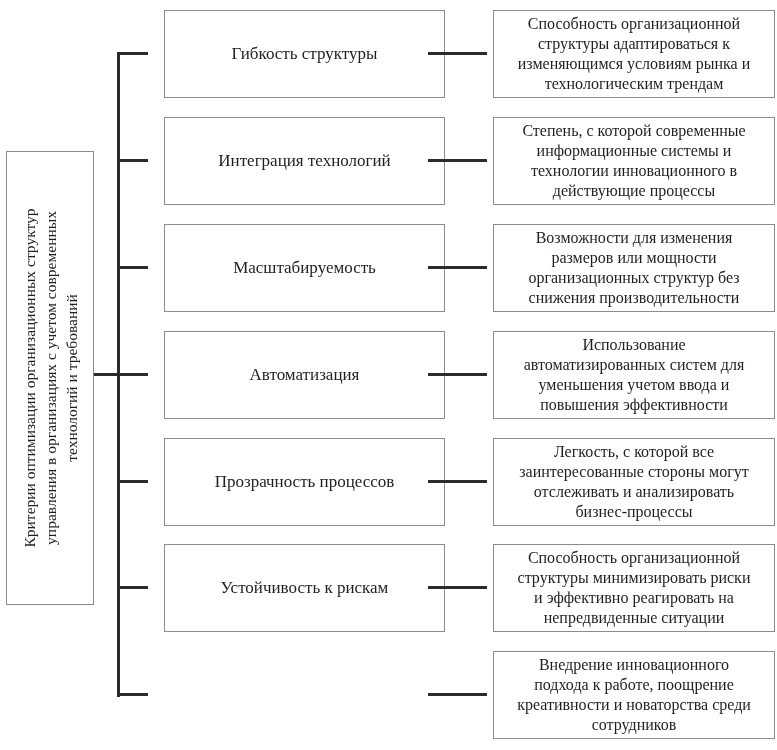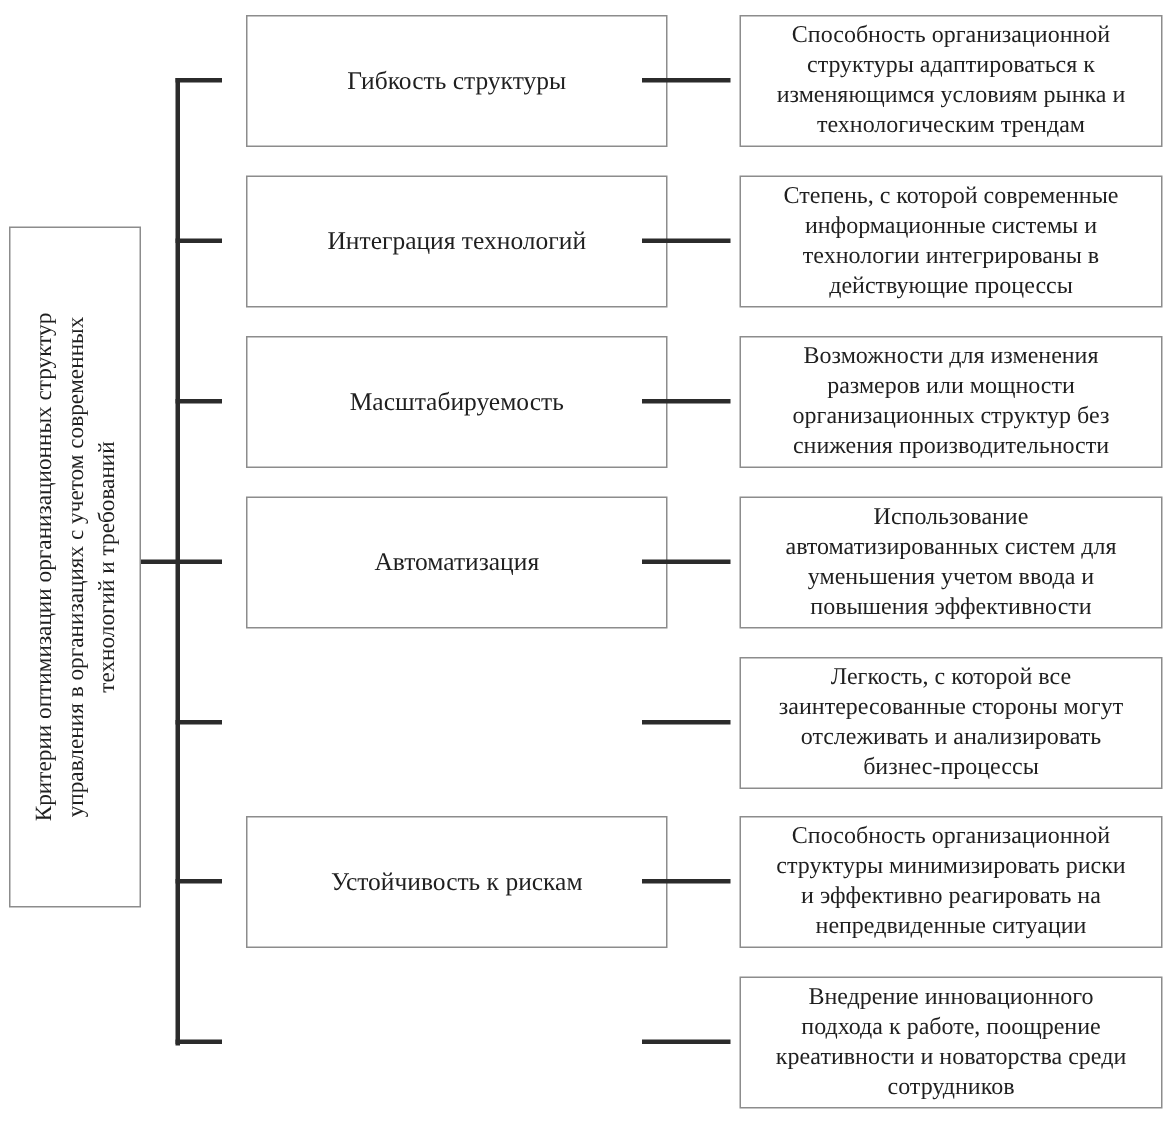--- a/index.html
+++ b/index.html
@@ -112,21 +112,21 @@
 
   <div class="row" style="top:117px">
     <div class="h-line branch-line"></div>
     <div class="box criterion-box">
       <span>Интеграция технологий</span>
     </div>
     <div class="h-line mid-right-line"></div>
     <div class="box description-box">
       <span>Степень, с которой современные
 информационные системы и
-технологии интегрированы в
+технологии инновационного в
 действующие процессы</span>
     </div>
   </div>
 
   <div class="row" style="top:224px">
     <div class="h-line branch-line"></div>
     <div class="box criterion-box">
       <span>Масштабируемость</span>
     </div>
     <div class="h-line mid-right-line"></div>
@@ -147,20 +147,23 @@
     <div class="box description-box">
       <span>Использование
 автоматизированных систем для
 уменьшения учетом ввода и
 повышения эффективности</span>
     </div>
   </div>
 
   <div class="row" style="top:438px">
     <div class="h-line branch-line"></div>
+    <div class="box criterion-box">
+      <span>Прозрачность процессов</span>
+    </div>
     <div class="h-line mid-right-line"></div>
     <div class="box description-box">
       <span>Легкость, с которой все
 заинтересованные стороны могут
 отслеживать и анализировать
 бизнес-процессы</span>
     </div>
   </div>
 
   <div class="row" style="top:544px">

